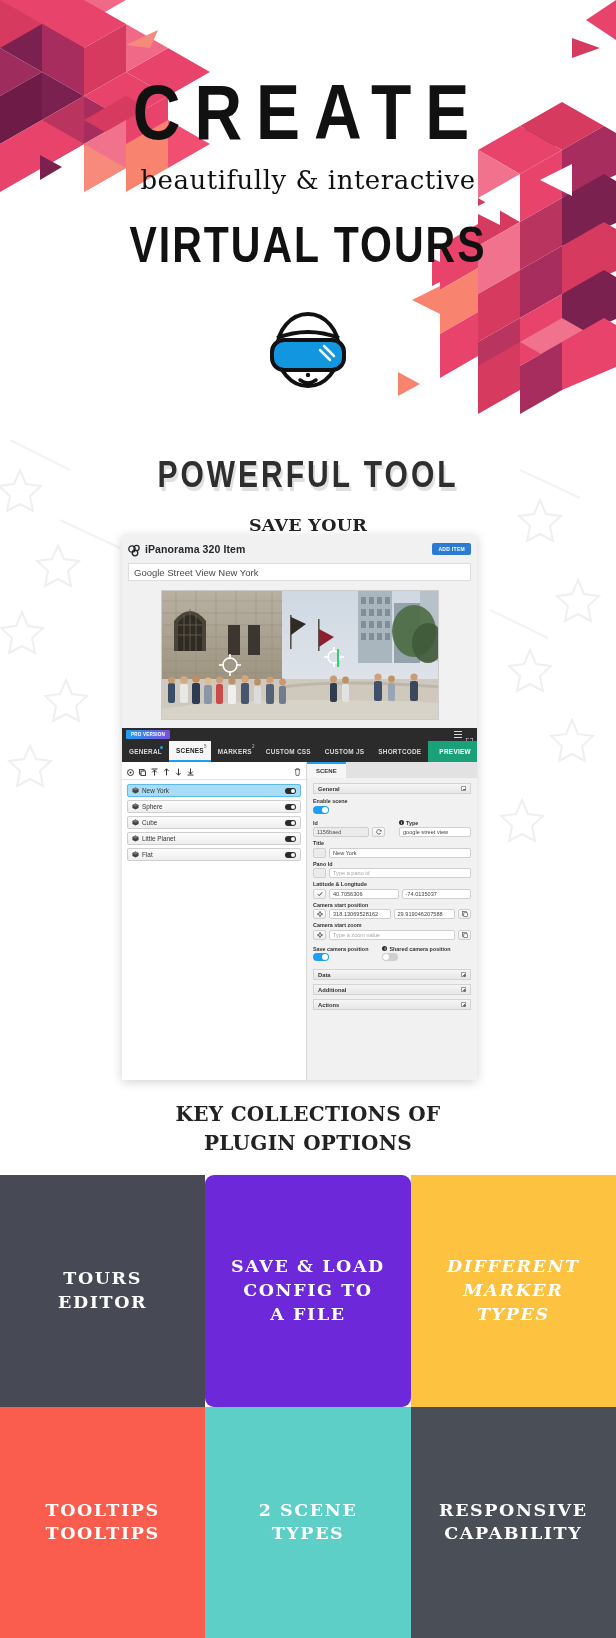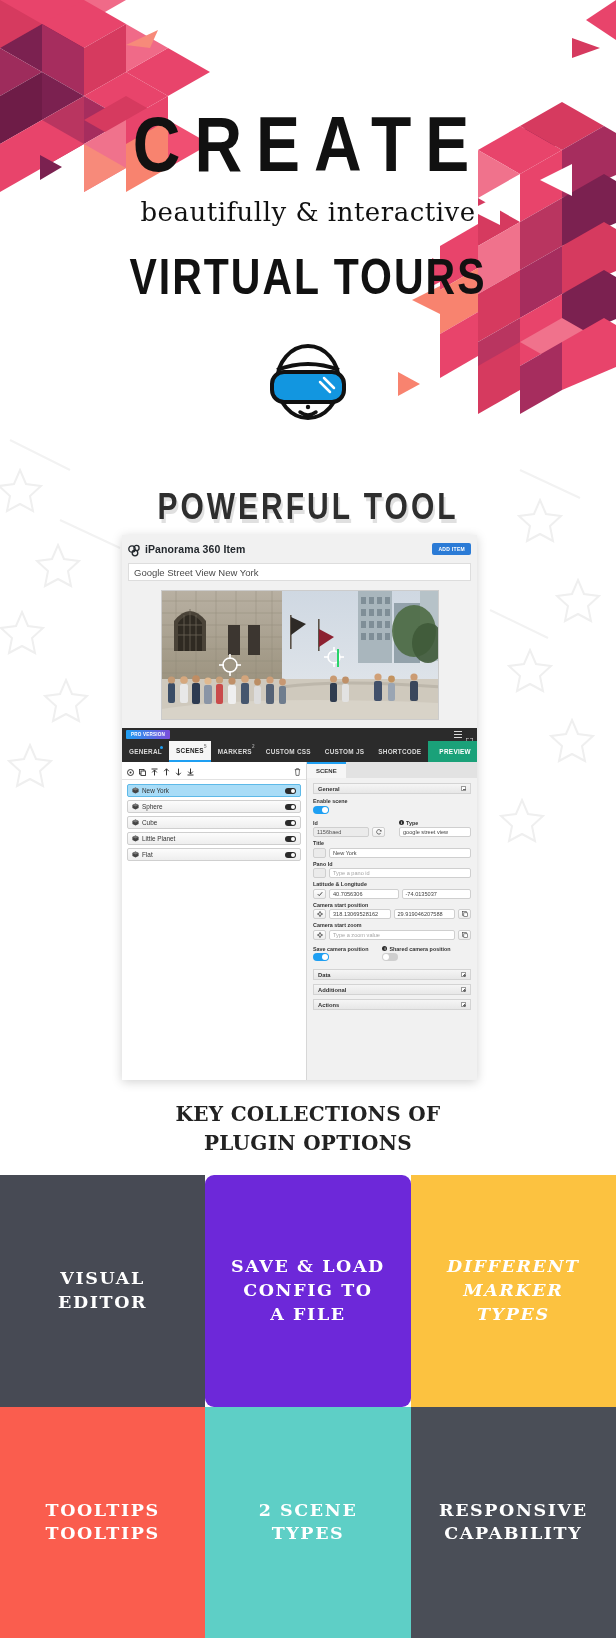--- a/index.html
+++ b/index.html
@@ -13,21 +13,21 @@
 
   
   .hero {
     position: relative;
     width: 616px;
     height: 1155px;
     background: #fff;
     overflow: hidden;
   }
 
-  .hero-text { position: relative; z-index: 5; text-align: center; margin-top: 32px; }
+  .hero-text { position: relative; z-index: 5; text-align: center; }
   .create-title {
     font-family: "Liberation Sans", sans-serif;
     font-weight: bold;
     font-size: 66px;
     letter-spacing: 14px;
     color: #111;
     padding-top: 62px;
     line-height: 1.02;
     transform: scaleY(1.18);
     transform-origin: top center;
@@ -345,21 +345,21 @@
   <div class="shot">
 
     <div class="shot-head">
       <span class="logo">
         <svg width="13" height="13" viewBox="0 0 13 13">
           <circle cx="4" cy="5" r="3.2" fill="none" stroke="#23282d" stroke-width="1.3"></circle>
           <circle cx="8.5" cy="4" r="2.6" fill="none" stroke="#23282d" stroke-width="1.3"></circle>
           <circle cx="7" cy="9" r="2.8" fill="none" stroke="#23282d" stroke-width="1.3"></circle>
         </svg>
       </span>
-      <span class="shot-title">iPanorama 360 Item</span>
+      <span class="shot-title">iPanorama 320 Item</span>
       <span class="add-item-btn">ADD ITEM</span>
     </div>
 
     <div class="title-input">Google Street View New York</div>
 
     <div class="pano-img">
       <svg width="278" height="130" viewBox="0 0 278 130" style="position:absolute;left:0;top:0;">
         <defs>
           <linearGradient id="sky" x1="0" y1="0" x2="0" y2="1">
             <stop offset="0%" stop-color="#cfd8e2"></stop>
@@ -791,21 +791,21 @@
   </div>
 
   <div class="key-coll">
     <div>KEY COLLECTIONS OF</div>
     <div>PLUGIN OPTIONS</div>
   </div>
 </div>
 
 <div class="grid">
   <div class="cell" style="background:#474a54;">
-    <span><span>VISUAL</span><br><span>EDITOR</span></span>
+    <span><span>TOURS</span><br><span>EDITOR</span></span>
   </div>
   <div class="cell" style="background:#6d28d9;border-radius:9px;">
     <span><span>SAVE &amp; LOAD</span><br><span>CONFIG TO</span><br><span>A FILE</span></span>
   </div>
   <div class="cell" style="background:#fcc240;font-style:italic;">
     <span><span>DIFFERENT</span><br><span>MARKER</span><br><span>TYPES</span></span>
   </div>
   <div class="cell" style="background:#fa5d4e;">
     <span><span>TOOLTIPS</span><br><span>TOOLTIPS</span></span>
   </div>

